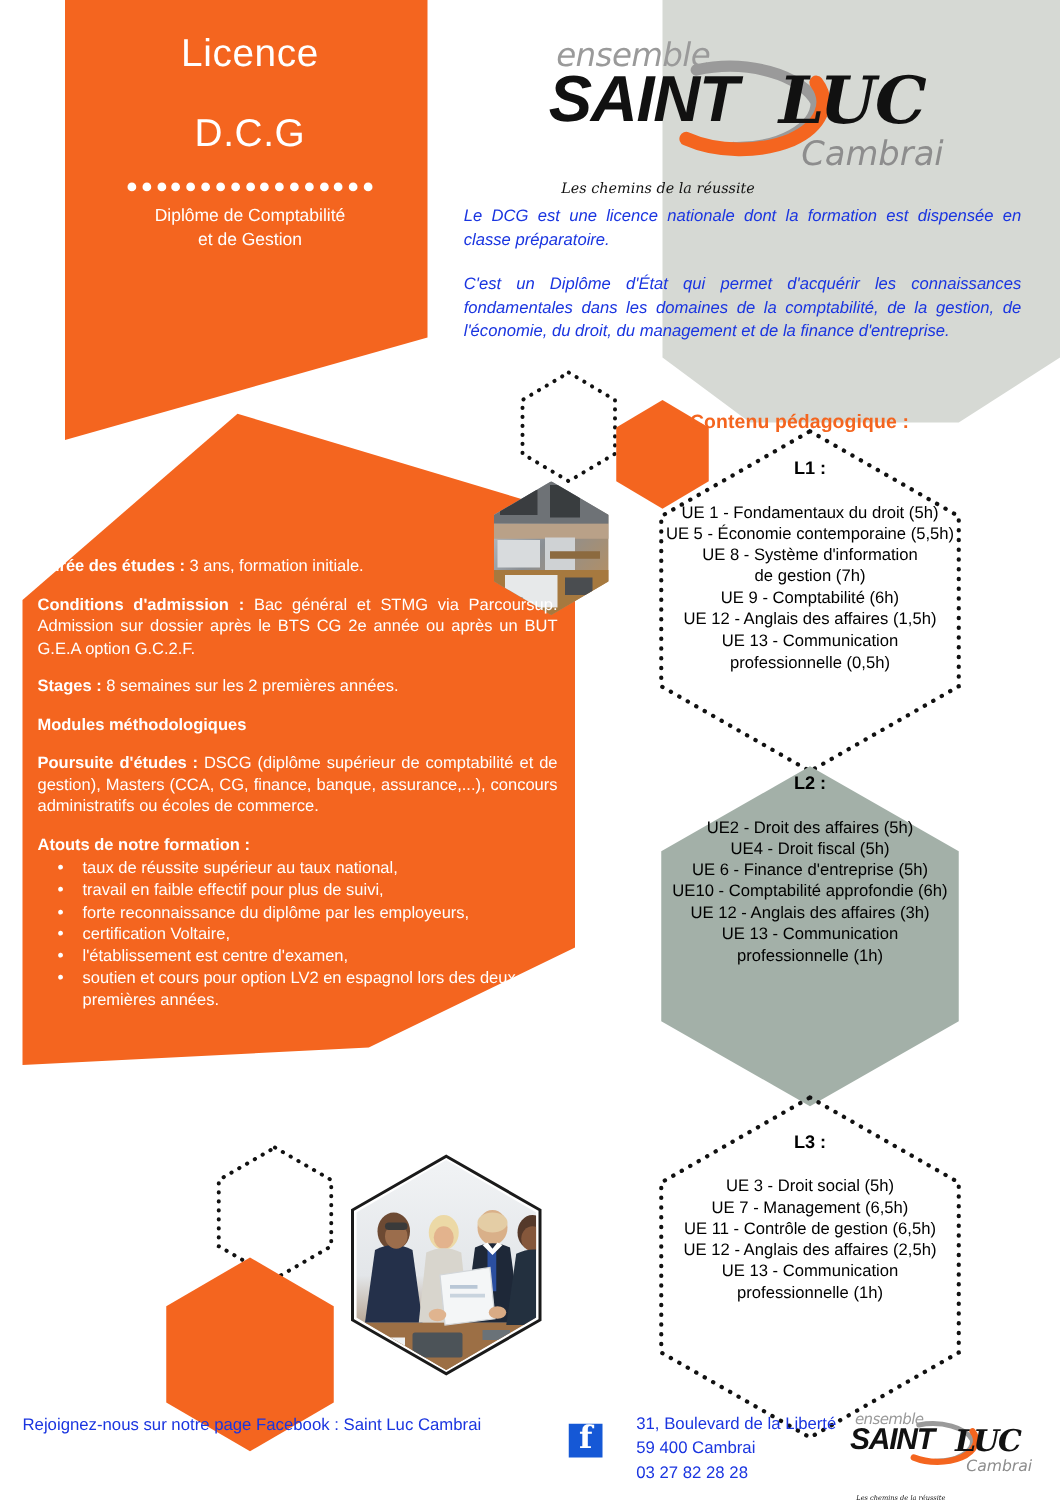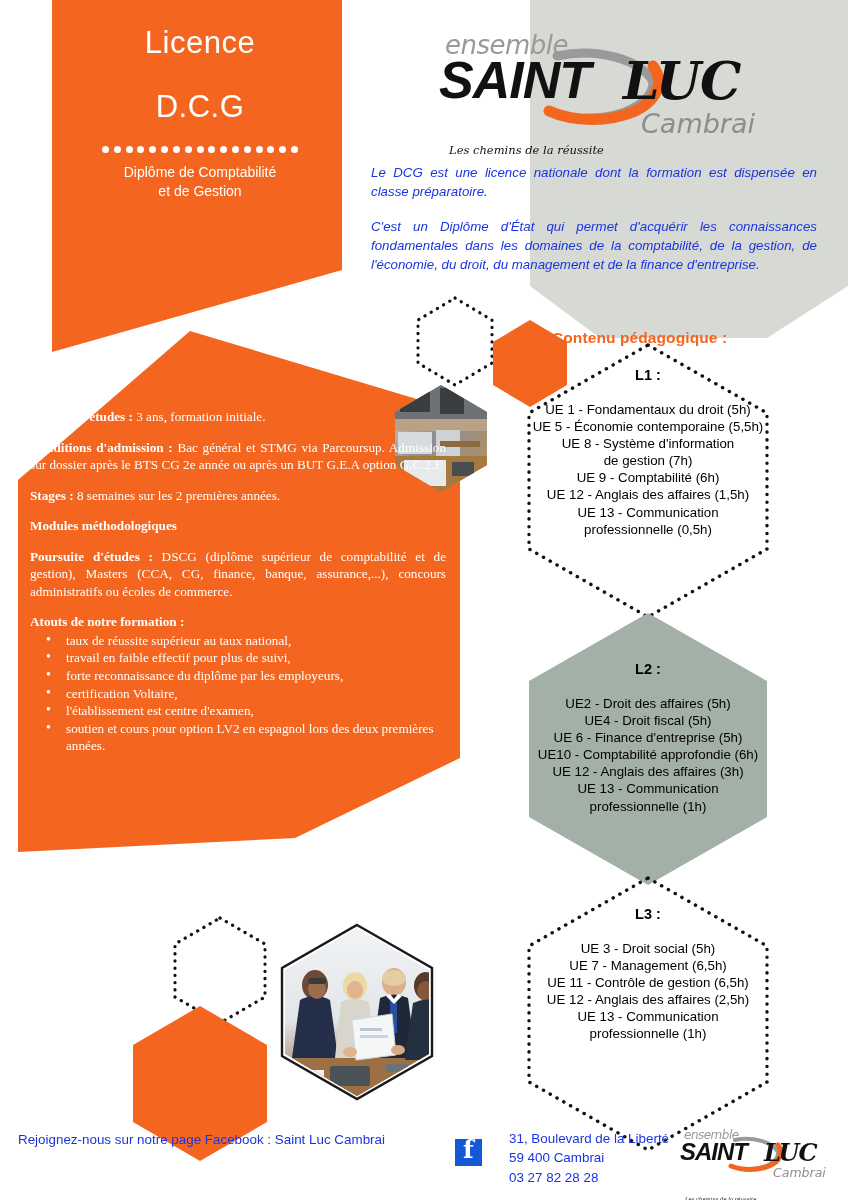--- a/index.html
+++ b/index.html
@@ -135,26 +135,25 @@
     font-family: "DejaVu Sans", sans-serif;
     font-style: italic;
     font-size: 27px;
     color: #8d8d8d;
   }
 
   
   #main-content {
     position: absolute;
     left: 30px;
-    top: 408px;
+    top: 444px;
     width: 416px;
     color: #ffffff;
     font-size: 13.2px;
     line-height: 1.33;
-    font-family: Liberation Serif, serif;
   }
   #main-content p { margin: 0 0 13px 0; text-align: justify; }
   #main-content b { font-weight: bold; }
   #atouts-title { margin-bottom: 1px !important; }
   ul.atouts {
     margin: 0;
     padding: 0 0 0 16px;
     list-style: none;
   }
   ul.atouts li {
@@ -188,21 +187,21 @@
     position: absolute;
     left: 552px;
     top: 329px;
     font-size: 15.5px;
     font-weight: bold;
     color: #F4651F;
     letter-spacing: 0.1px;
   }
 
   #hex-l1-text { left: 498px; top: 366px; width: 300px; }
-  #hex-l2-text { left: 498px; top: 660px; width: 300px; }
+  #hex-l2-text { left: 498px; top: 618px; width: 300px; }
   #hex-l3-text { left: 498px; top: 905px; width: 300px; }
 
   
   #footer-links {
     position: absolute;
     left: 18px;
     top: 1130px;
     color: #1a35e0;
     font-size: 13.4px;
     line-height: 1.55;

